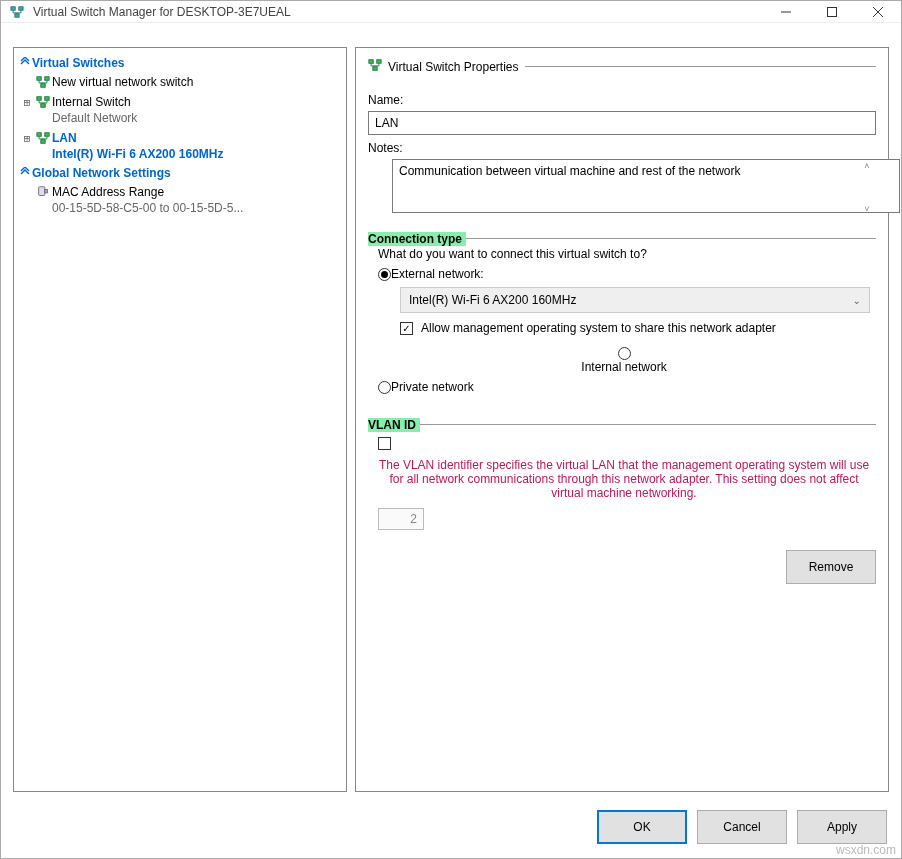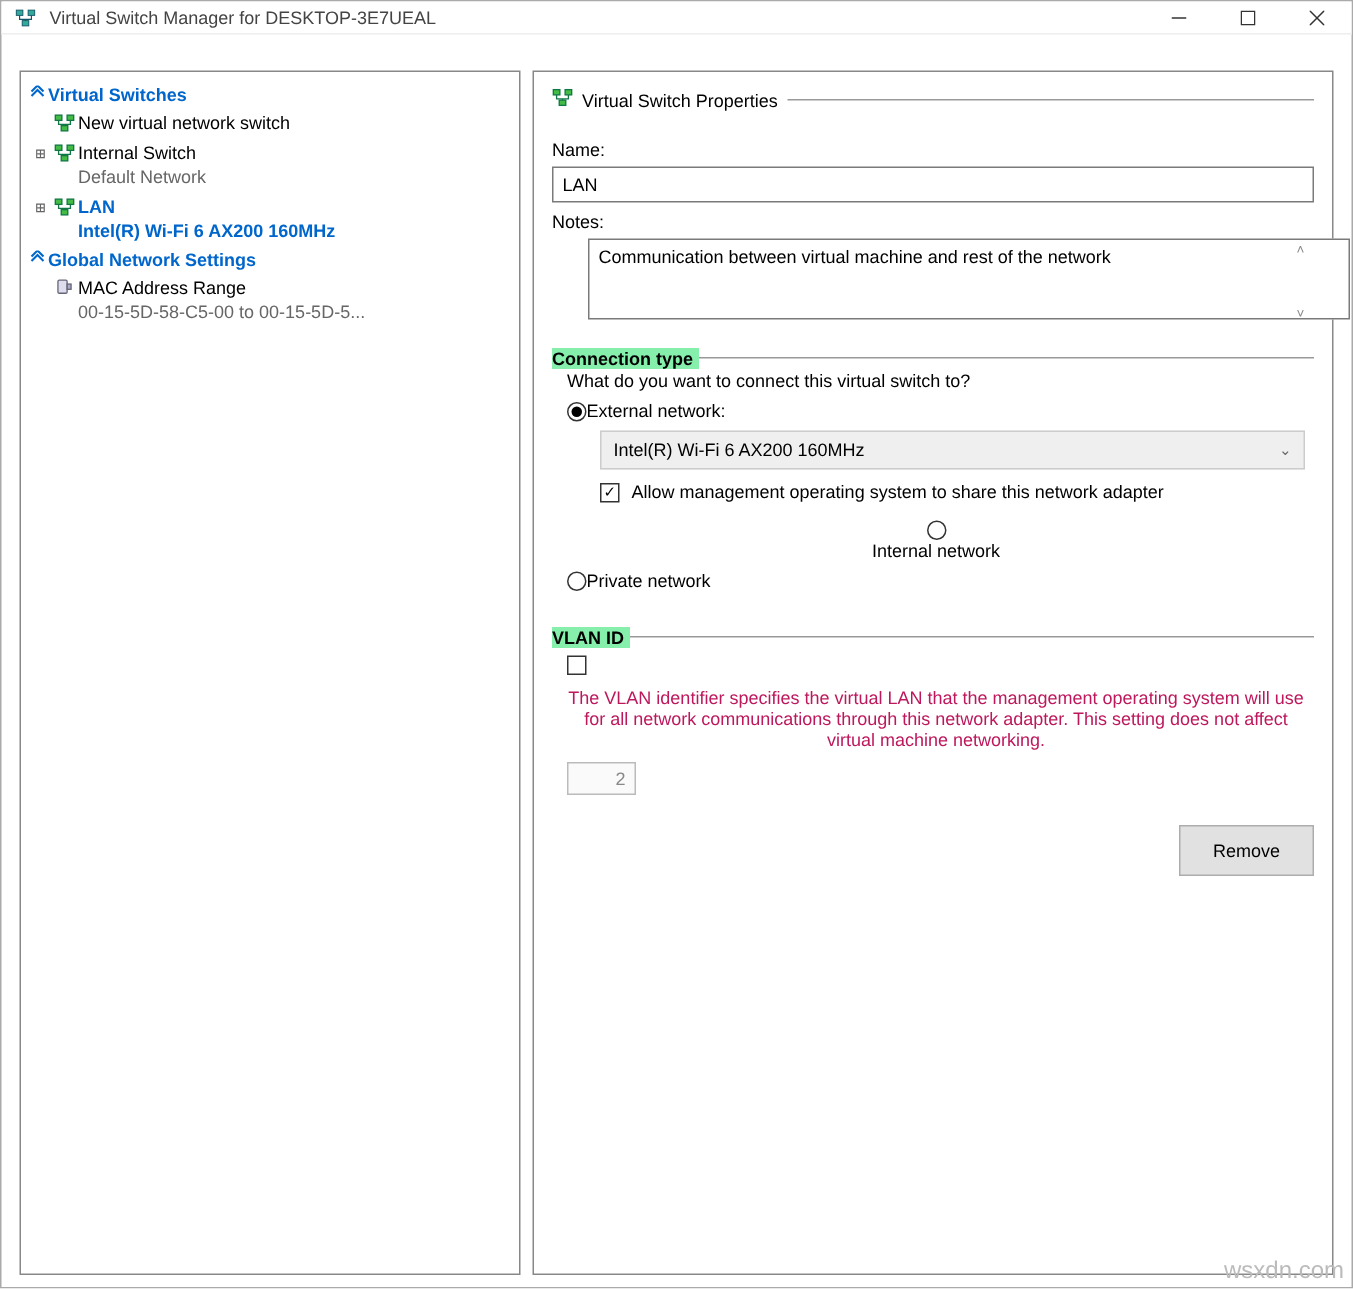--- a/index.html
+++ b/index.html
@@ -44,21 +44,21 @@
   .radio-row { display:flex; align-items:center; gap:0; margin:6px 0 4px; }
   .radio { width:13px; height:13px; border-radius:50%; border:1px solid #333; display:inline-flex; align-items:center; justify-content:center; }
   .radio .dot { width:7px; height:7px; border-radius:50%; background:#000; }
   .combo { margin: 6px 0 8px 22px; height:26px; border:1px solid #ccc; background:#efefef; display:flex; align-items:center; padding:0 8px; justify-content:space-between; width: 470px;}
   .chk-row { display:flex; align-items:center; gap:8px; margin:4px 0 4px 22px; }
   .chk { width:13px; height:13px; border:1px solid #333; display:inline-flex; align-items:center; justify-content:center; font-size:10px; }
   .help { color:#be185d; margin:8px 0 8px 0; max-width: 510px; text-align: center; }
   .numbox { width:46px; height:22px; border:1px solid #bbb; background:#fafafa; display:inline-flex; align-items:center; justify-content:flex-end; padding:0 6px; color:#888; margin-left:0px;}
   .remove-row { display:flex; justify-content:flex-end; margin-top:16px; }
   svg.net-icon { width:14px; height:14px; }
-  .watermark { position:absolute; right:6px; bottom:2px; font-size:16px; color:#bbb; }
+  .watermark { position:absolute; right:6px; bottom:2px; font-size:12px; color:#bbb; }
   .window-wrap { position:relative; width:902px; }
 </style>
 </head>
 <body>
 
 <div class="window-wrap">
 <div class="window">
 
   <div class="titlebar">
     <span class="app-icon">
@@ -241,16 +241,21 @@
             <span class="numbox">2</span>
           </div>
         </div>
 
         <div class="remove-row">
           <div class="btn">Remove</div>
         </div>
       </div>
     </div>
 
+    <div class="footer">
+      <div class="btn primary">OK</div>
+      <div class="btn">Cancel</div>
+      <div class="btn">Apply</div>
+    </div>
   </div>
 </div>
 <div class="watermark">wsxdn.com</div>
 </div>
 
 </body></html>

